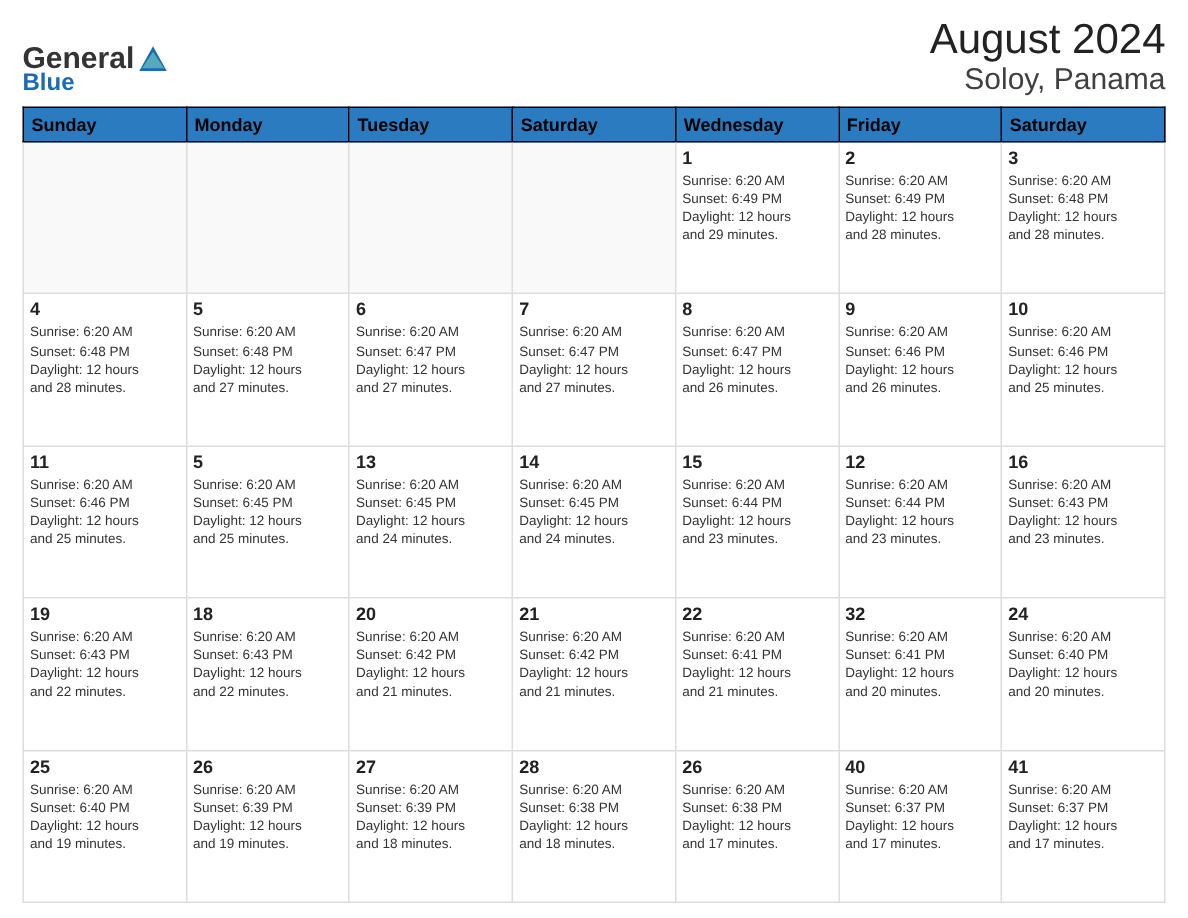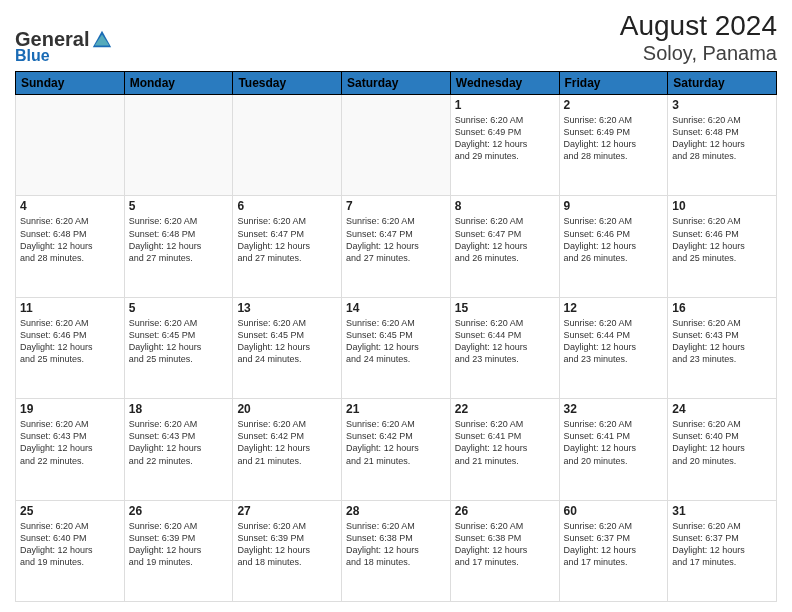--- a/index.html
+++ b/index.html
@@ -324,28 +324,28 @@
 and 18 minutes.</div>
           </td>
           <td>
             <span class="day-num">26</span>
             <div class="day-info" style="white-space: pre-line;">Sunrise: 6:20 AM
 Sunset: 6:38 PM
 Daylight: 12 hours
 and 17 minutes.</div>
           </td>
           <td>
-            <span class="day-num">60</span>
+            <span class="day-num">40</span>
             <div class="day-info" style="white-space: pre-line;">Sunrise: 6:20 AM
 Sunset: 6:37 PM
 Daylight: 12 hours
 and 17 minutes.</div>
           </td>
           <td>
-            <span class="day-num">31</span>
+            <span class="day-num">41</span>
             <div class="day-info" style="white-space: pre-line;">Sunrise: 6:20 AM
 Sunset: 6:37 PM
 Daylight: 12 hours
 and 17 minutes.</div>
           </td>
         </tr>
       </tbody>
   </table>
 </div>
 

